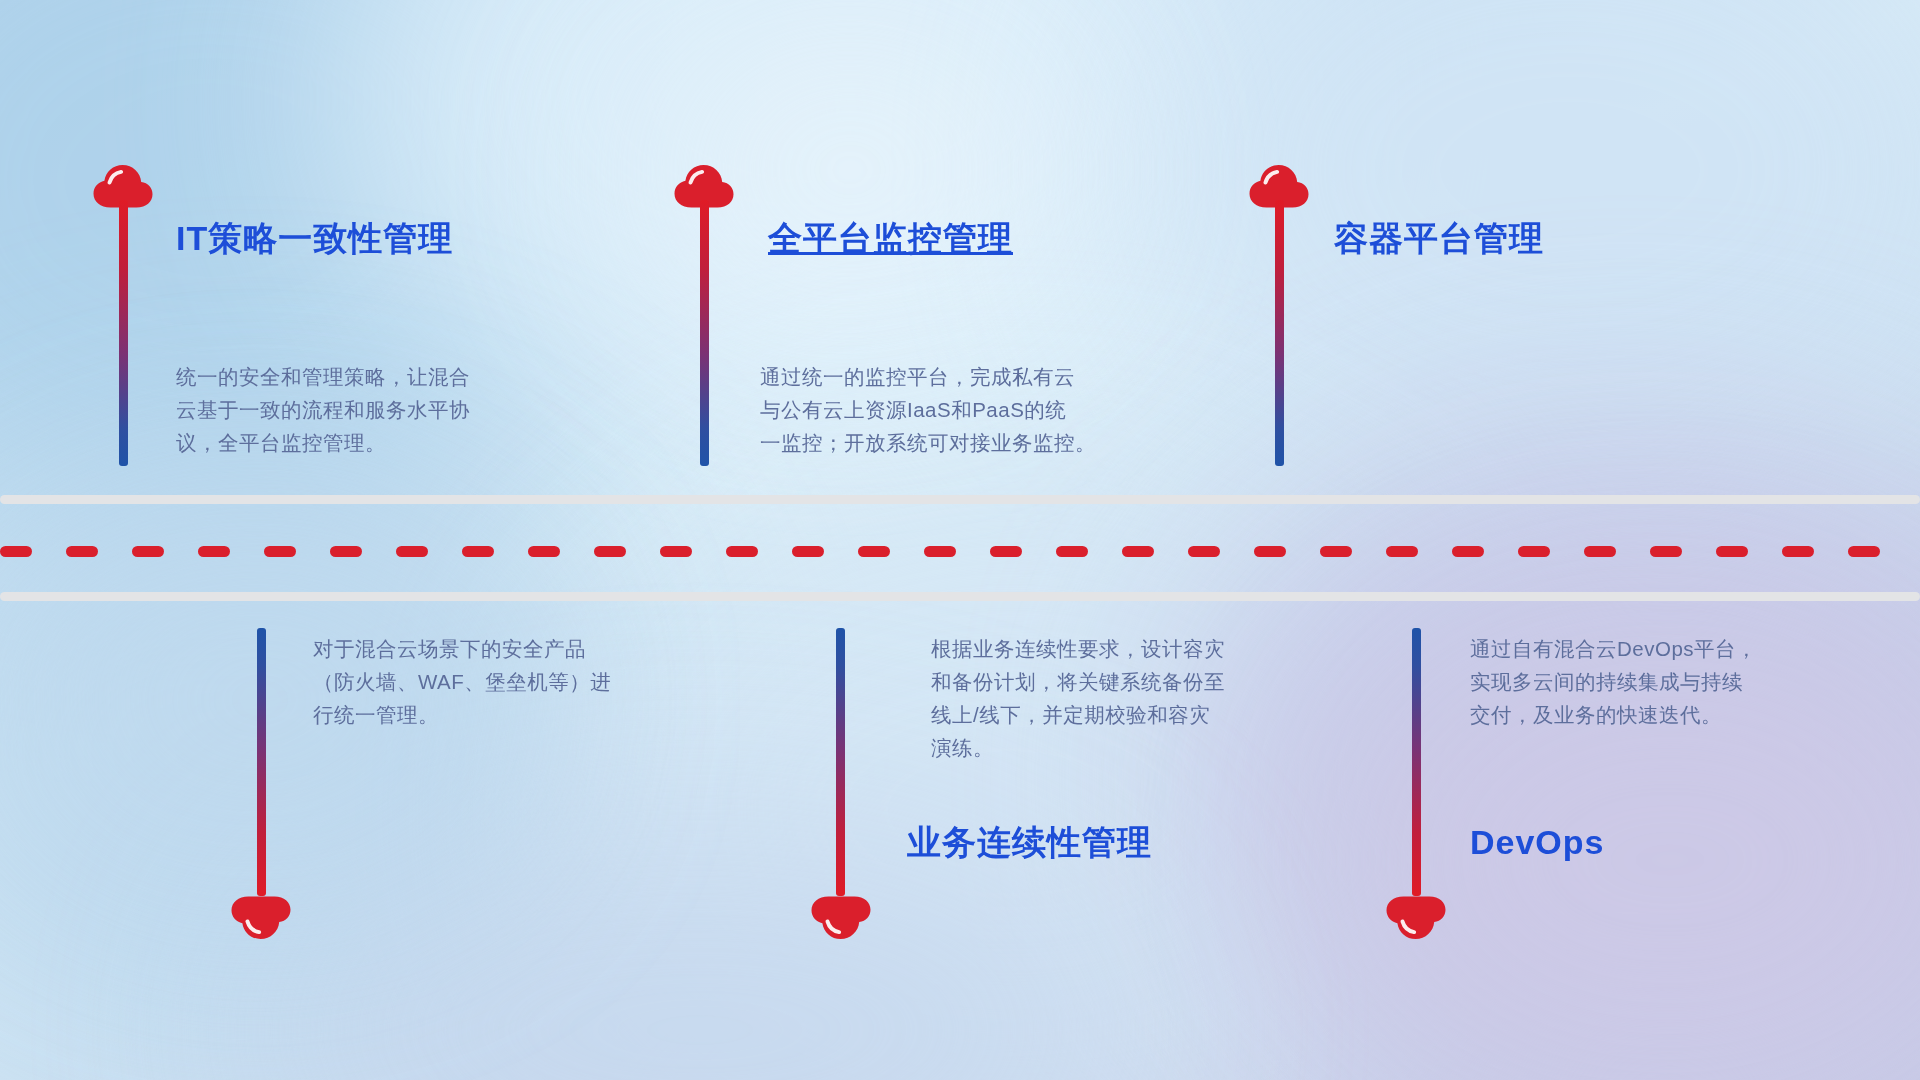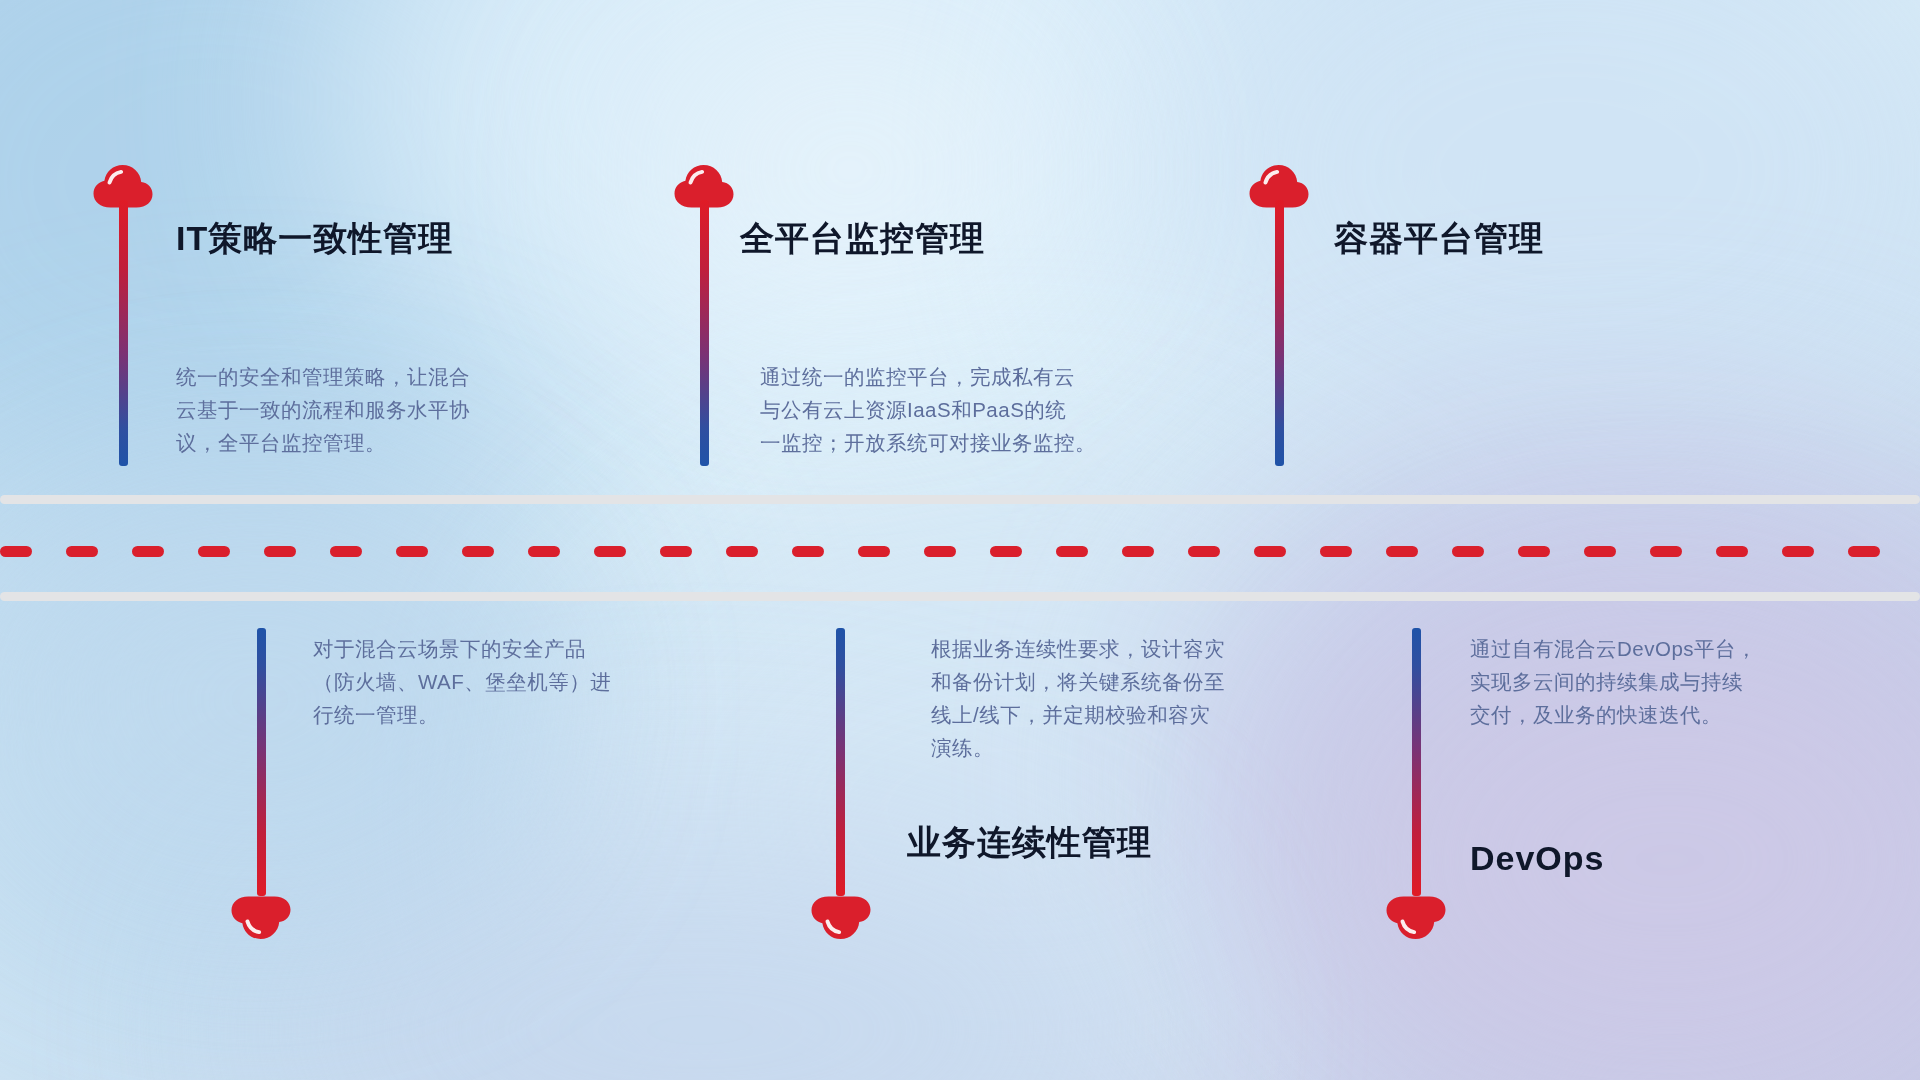--- a/index.html
+++ b/index.html
@@ -33,21 +33,21 @@
   .cloud.flip{transform:scaleY(-1);}
 
   
   .pin{position:absolute;width:9px;border-radius:3px;}
   .pin.down{background:linear-gradient(180deg,#e01b26 0%,#c01f3c 26%,#7b3274 58%,#2f4fa0 86%,#1f53a8 100%);}
   .pin.up{background:linear-gradient(180deg,#1f53a8 0%,#2f4fa0 14%,#7b3274 46%,#c01f3c 76%,#e01b26 100%);}
 
   
   .title{
     position:absolute;
-    font-size:34px;font-weight:700;color:#0f172a;
+    font-size:34px;font-weight:700;color:#1d4ed8;
     letter-spacing:1px;white-space:nowrap;
     line-height:1.2;
   }
   .para{
     position:absolute;
     font-size:20.5px;color:#5d6e9c;
     line-height:33px;letter-spacing:.5px;
     white-space:pre-line;font-weight:400;
   }
 
@@ -85,21 +85,21 @@
 云基于一致的流程和服务水平协
 议，全平台监控管理。</div>
 
   <div class="cloud" style="left:673px;top:162px;">
     <svg viewBox="0 0 62 46" xmlns="http://www.w3.org/2000/svg">
       <path d="M18.5 45.5C8.3 45.5 1.5 39.6 1.5 31.7c0-6.6 4.6-11.6 10.9-12.9C13.6 9.6 21.3 3 30.6 3c9.9 0 17.9 7.4 18.6 17 6.8.7 11.3 5.8 11.3 12.2 0 7.6-6.3 13.3-16 13.3z" fill="#da1f2c"></path>
       <path d="M17.5 20.5c1.6-5.6 6.1-9.6 11.6-10.6" fill="none" stroke="#ffffff" stroke-width="4" stroke-linecap="round" opacity="0.92"></path>
     </svg>
   </div>
   <div class="pin down" style="left:700px;top:200px;height:266px;"></div>
-  <div class="title" style="left:740px;top:218px;">全平台监控管理</div>
+  <div class="title" style="left:768px;top:218px;text-decoration:underline;">全平台监控管理</div>
   <div class="para" style="left:760px;top:360px;width:450px;">通过统一的监控平台，完成私有云
 与公有云上资源IaaS和PaaS的统
 一监控；开放系统可对接业务监控。</div>
 
   <div class="cloud" style="left:1248px;top:162px;">
     <svg viewBox="0 0 62 46" xmlns="http://www.w3.org/2000/svg">
       <path d="M18.5 45.5C8.3 45.5 1.5 39.6 1.5 31.7c0-6.6 4.6-11.6 10.9-12.9C13.6 9.6 21.3 3 30.6 3c9.9 0 17.9 7.4 18.6 17 6.8.7 11.3 5.8 11.3 12.2 0 7.6-6.3 13.3-16 13.3z" fill="#da1f2c"></path>
       <path d="M17.5 20.5c1.6-5.6 6.1-9.6 11.6-10.6" fill="none" stroke="#ffffff" stroke-width="4" stroke-linecap="round" opacity="0.92"></path>
     </svg>
   </div>
@@ -161,21 +161,21 @@
     <svg viewBox="0 0 62 46" xmlns="http://www.w3.org/2000/svg">
       <path d="M18.5 45.5C8.3 45.5 1.5 39.6 1.5 31.7c0-6.6 4.6-11.6 10.9-12.9C13.6 9.6 21.3 3 30.6 3c9.9 0 17.9 7.4 18.6 17 6.8.7 11.3 5.8 11.3 12.2 0 7.6-6.3 13.3-16 13.3z" fill="#da1f2c"></path>
       <path d="M17.5 20.5c1.6-5.6 6.1-9.6 11.6-10.6" fill="none" stroke="#ffffff" stroke-width="4" stroke-linecap="round" opacity="0.92"></path>
     </svg>
   </div>
 
   <div class="pin up" style="left:1412px;top:628px;height:268px;"></div>
   <div class="para" style="left:1470px;top:632px;width:430px;">通过自有混合云DevOps平台，
 实现多云间的持续集成与持续
 交付，及业务的快速迭代。</div>
-  <div class="title" style="left:1470px;top:822px;margin-top:16px;">DevOps</div>
+  <div class="title" style="left:1470px;top:822px;">DevOps</div>
   <div class="cloud flip" style="left:1385px;top:896px;">
     <svg viewBox="0 0 62 46" xmlns="http://www.w3.org/2000/svg">
       <path d="M18.5 45.5C8.3 45.5 1.5 39.6 1.5 31.7c0-6.6 4.6-11.6 10.9-12.9C13.6 9.6 21.3 3 30.6 3c9.9 0 17.9 7.4 18.6 17 6.8.7 11.3 5.8 11.3 12.2 0 7.6-6.3 13.3-16 13.3z" fill="#da1f2c"></path>
       <path d="M17.5 20.5c1.6-5.6 6.1-9.6 11.6-10.6" fill="none" stroke="#ffffff" stroke-width="4" stroke-linecap="round" opacity="0.92"></path>
     </svg>
   </div>
 
 </div>
 
 </body></html>

